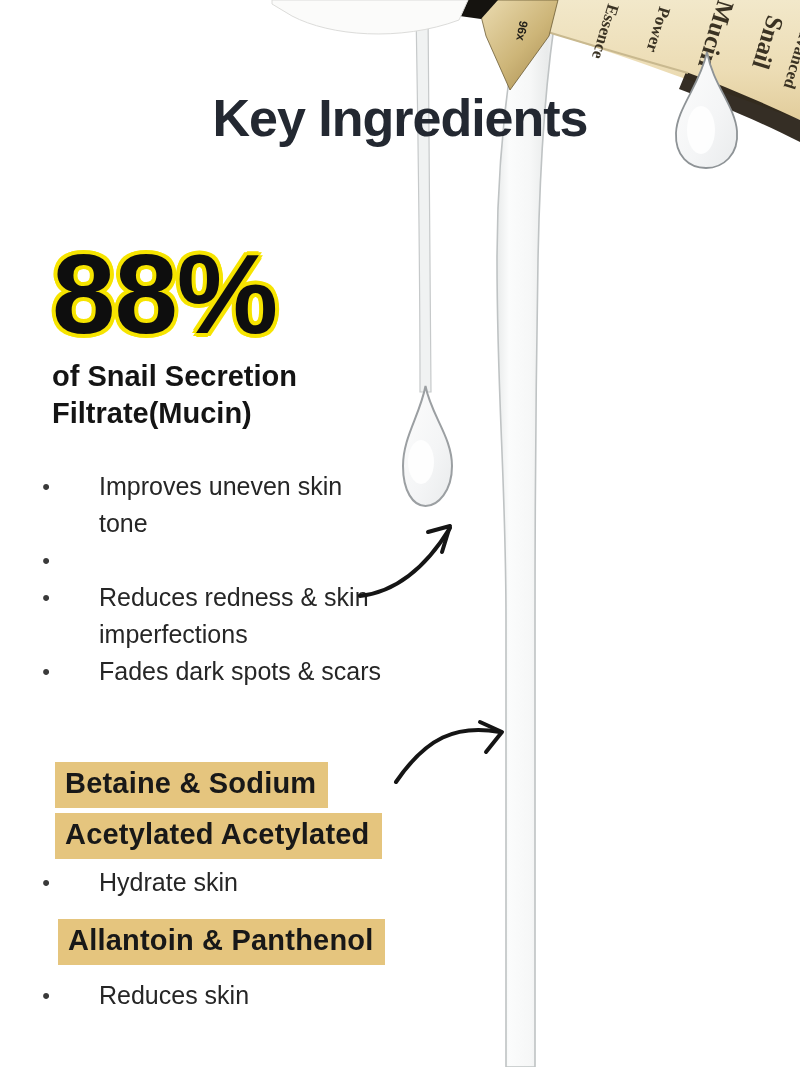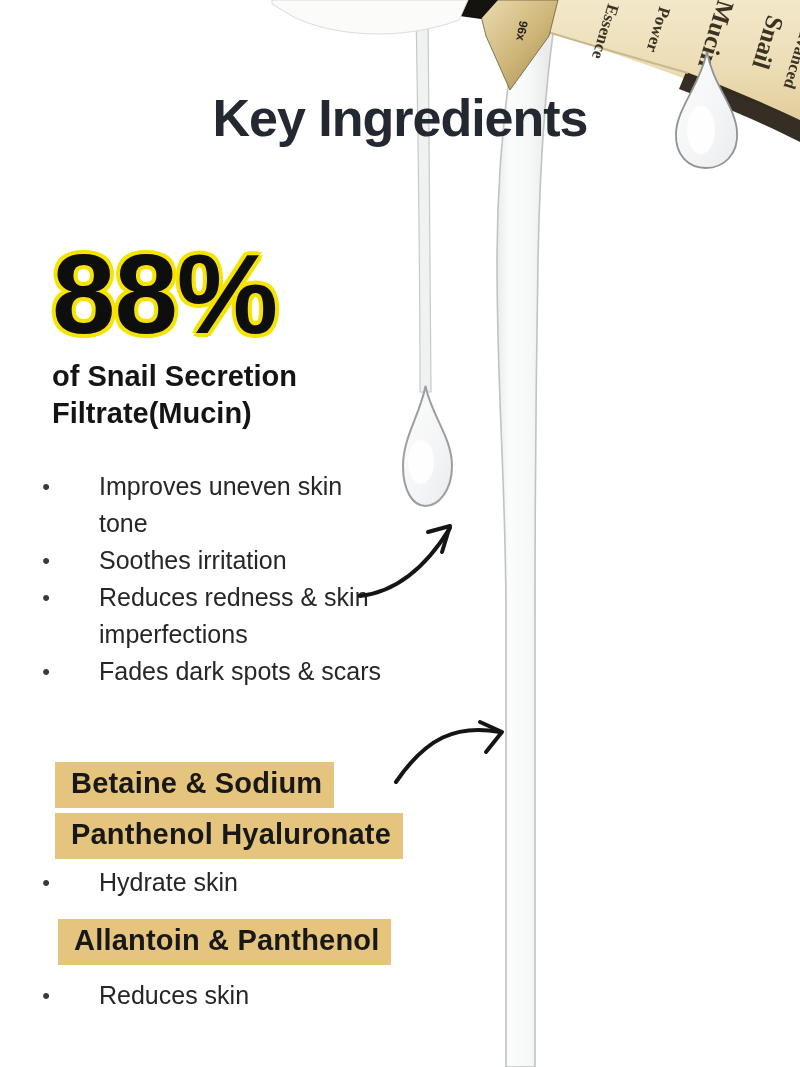--- a/index.html
+++ b/index.html
@@ -40,21 +40,21 @@
     font-size:25px; line-height:37px; color:#262626; white-space:pre-line;margin-left:41px;
   }
 
   #benefits-snail { left:34px; top:468px; width:352px; }
   #benefit-hydrate { left:34px; top:864px; }
   #benefit-soothe  { left:34px; top:977px; }
 
   .hl-block { position:absolute; z-index:3; display:flex; flex-direction:column; align-items:flex-start; }
   .hl-line {
     display:inline-block; background:#e5c57e; color:#181818;
-    font-size:29px; font-weight:700; line-height:1.1; padding:6px 12px 8px 16px;
+    font-size:29px; font-weight:700; line-height:1.1; padding:6px 12px 8px 10px;
     margin-bottom:5px; letter-spacing:0.2px;
   }
   #hl-betaine   { left:55px; top:762px; }
   #hl-allantoin { left:58px; top:919px; }
 
   .arrow { position:absolute; z-index:3; }
   #arrow-1 { left:352px; top:512px; }
   #arrow-2 { left:386px; top:716px; }
 </style>
 </head>
@@ -135,21 +135,20 @@
 Filtrate(Mucin)</div>
   </div>
 
   <div class="benefits" id="benefits-snail">
     <div class="benefit-row">
       <span class="dot">•</span>
       <span class="benefit-text">Improves uneven skin tone</span>
     </div>
     <div class="benefit-row">
       <span class="dot">•</span>
-      <span class="benefit-text">Soothes irritation</span>
     </div>
     <div class="benefit-row">
       <span class="dot">•</span>
       <span class="benefit-text">Reduces redness &amp; skin
 imperfections</span>
     </div>
     <div class="benefit-row">
       <span class="dot">•</span>
       <span class="benefit-text">Fades dark spots &amp; scars</span>
     </div>
@@ -160,21 +159,21 @@
     <path d="M98,14 L76,20 M98,14 L90,40" fill="none" stroke="#151515" stroke-width="4" stroke-linecap="round"></path>
   </svg>
 
   <svg class="arrow" id="arrow-2" width="130" height="72" viewBox="0 0 130 72">
     <path d="M10,66 C40,22 70,8 114,16" fill="none" stroke="#151515" stroke-width="4" stroke-linecap="round"></path>
     <path d="M116,16 L94,6 M116,16 L100,36" fill="none" stroke="#151515" stroke-width="4" stroke-linecap="round"></path>
   </svg>
 
   <div class="hl-block" id="hl-betaine">
     <span class="hl-line">Betaine &amp; Sodium</span>
-    <span class="hl-line">Panthenol Hyaluronate</span>
+    <span class="hl-line">Acetylated Acetylated</span>
   </div>
 
   <div class="benefits" id="benefit-hydrate">
     <div class="benefit-row">
       <span class="dot">•</span>
       <span class="benefit-text">Hydrate skin</span>
     </div>
   </div>
 
   <div class="hl-block" id="hl-allantoin">

